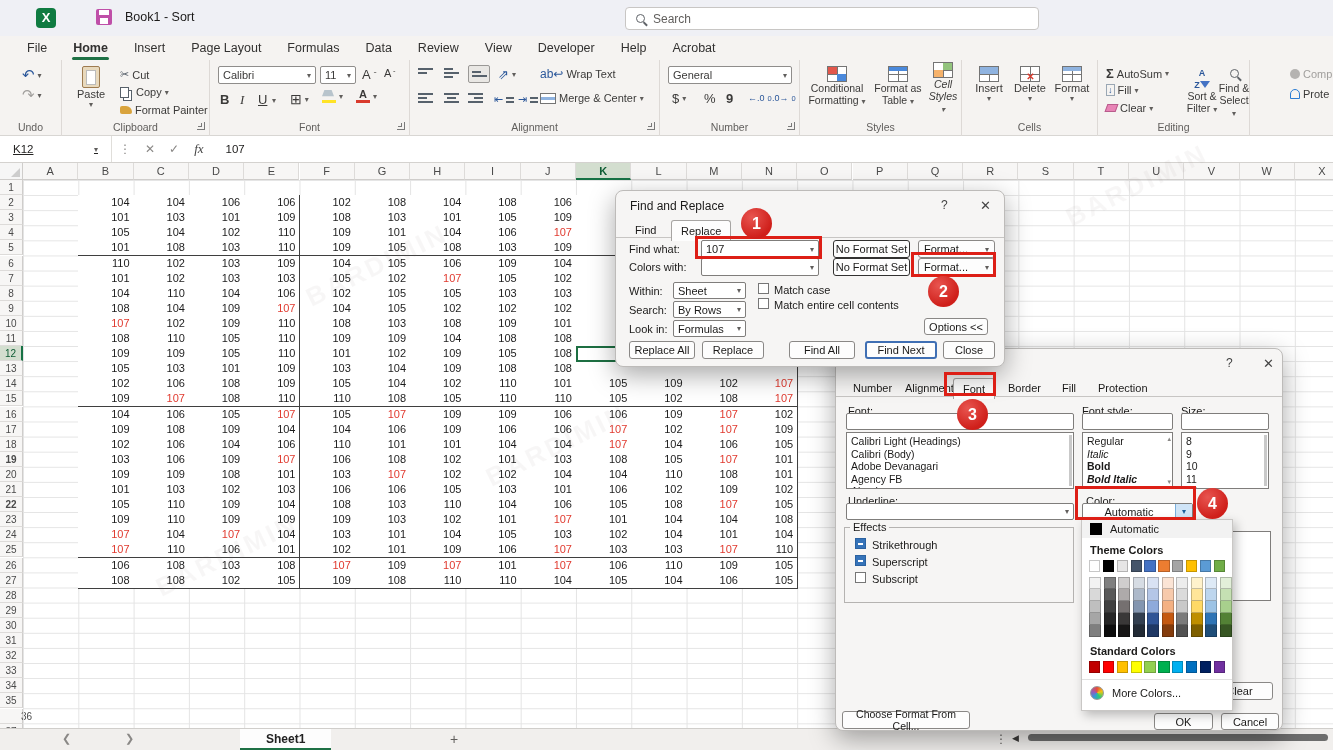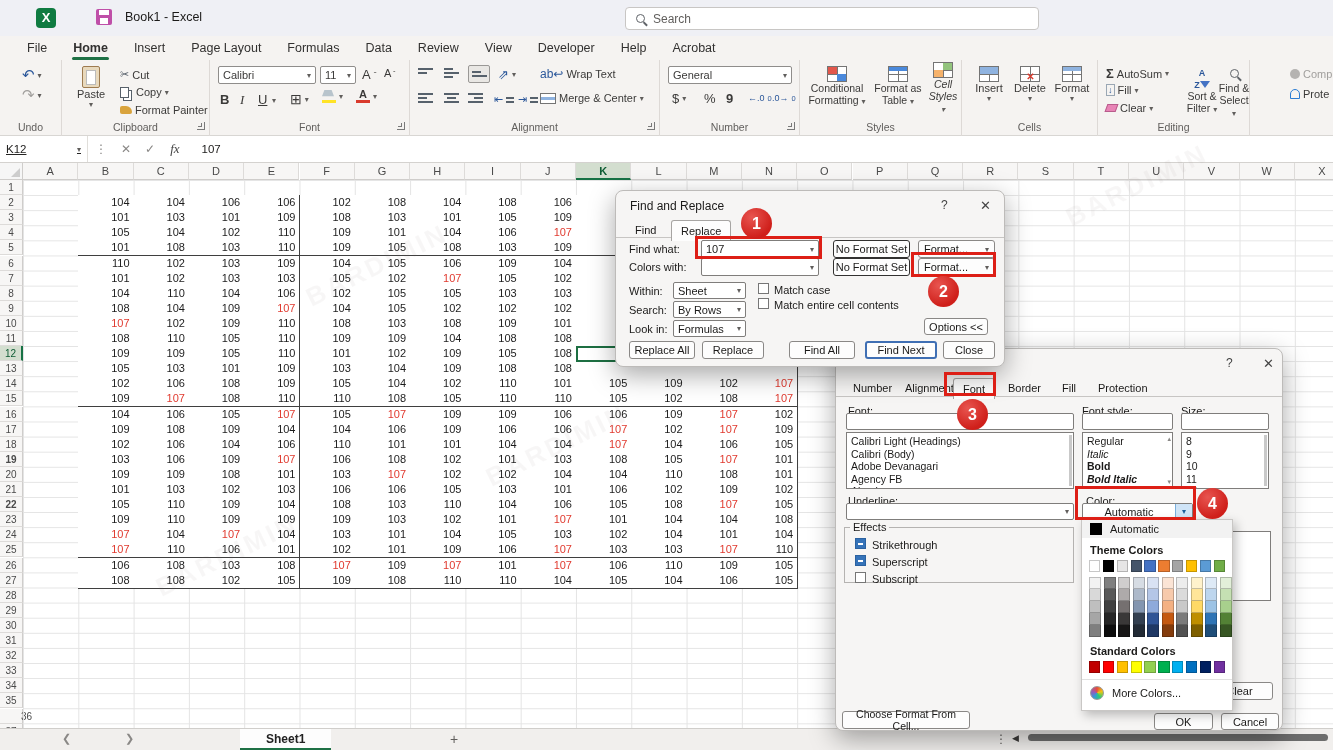--- a/index.html
+++ b/index.html
@@ -47,21 +47,21 @@
   .alines i { display:block; height:2px; background:#56616c; }
   .vbox { width:22px; height:18px; display:flex; align-items:center; justify-content:center; border-radius:2px; }
   .vbox.sel { border:1px solid #9a9896; background:#e9e7e4; }
   .fillbar { display:block; width:14px; height:3px; margin-top:1px; }
   .sigma { font-size:13px; font-weight:bold; }
   .funnel { width:0; height:0; border-left:5px solid transparent; border-right:5px solid transparent; border-top:7px solid #4472c4; display:inline-block; }
   .dim { color:#a19f9d; }
 
   
   .fbar { position:absolute; left:0; top:136px; width:1333px; height:27px; background:#fff; border-bottom:1px solid #d4d2cf; display:flex; align-items:center; font-size:11.5px; }
-  .namebox { width:88px; height:100%; border-right:1px solid #e0deda; display:flex; align-items:center; padding:0 6px; justify-content:space-between;text-decoration:underline; }
+  .namebox { width:112px; height:100%; border-right:1px solid #e0deda; display:flex; align-items:center; padding:0 13px; justify-content:space-between;text-decoration:underline; }
   .fico { color:#8a8886; margin:0 7px; font-size:12px; }
   .fx { font-style:italic; font-family:"Liberation Serif", serif; font-size:13px; color:#444; margin:0 8px; }
   .fval { margin-left:14px; color:#1b1a19; }
 
   
   .gridwrap { position:absolute; left:0; top:163px; width:1333px; height:565px; overflow:hidden; background:#fff; }
   .corner { position:absolute; left:0; top:0; width:23px; height:17px; background:#f6f6f6; border-right:1px solid #cfcdcb; border-bottom:1px solid #cfcdcb; }
   .corner::after { content:""; position:absolute; right:2px; bottom:2px; border-left:9px solid transparent; border-bottom:9px solid #cdcdcd; }
   .colhead { position:absolute; top:0; height:17px; background:#f7f6f5; border-right:1px solid #dddbd9; border-bottom:1px solid #cfcdcb; font-size:11px; color:#4a4a4a; text-align:center; line-height:17px; }
   .colhead.sel { background:#d3decf; color:#0d5c33; border-bottom:2px solid #177245; font-weight:bold; }
@@ -126,21 +126,21 @@
 <div class="app">
 
   <div class="wm" style="left:300px; top:250px;">BARDIMIN</div>
   <div class="wm" style="left:150px; top:540px;">BARDIMIN</div>
   <div class="wm" style="left:1060px; top:170px;">BARDIMIN</div>
   <div class="wm" style="left:480px; top:430px;">BARDIMIN</div>
 
   <div class="titlebar">
     <div class="xlicon">X</div>
     <div class="saveicon"></div>
-    <div class="doctitle">Book1 - Excel</div>
+    <div class="doctitle">Book1 - Sort</div>
     <div class="searchbox">
       <span class="mag"></span>
       <span class="ph">Search</span>
     </div>
   </div>
 
   <div class="menubar" id="menubar">
       <div class="item">File</div>
       <div class="item active">Home</div>
       <div class="item">Insert</div>
@@ -901,21 +901,21 @@
     <div class="lbl" style="left:250px; top:146px;">Color:</div>
     <div class="field" style="left:246px; top:154px; width:111px; height:17px; padding:0;">
       <span style="flex:1; text-align:center;">Automatic</span>
       <span style="width:17px; height:100%; background:#cfe4f7; border-left:1px solid #7ab0dd; display:flex; align-items:center; justify-content:center;">
           <span class="caret" style="color:#1b5e9b;">▾</span>
         </span>
     </div>
 
     <div style="position:absolute; left:315px; top:182px; width:120px; height:70px; background:#fff; border:1px solid #7f7d7b;"></div>
 
-    <div class="groupbox" style="left:8px; top:178px; width:230px; height:56px;">
+    <div class="groupbox" style="left:8px; top:178px; width:230px; height:76px;">
       <span class="legend">Effects</span>
       <div id="effects">
           <div class="cb mixed" style="left: 10px; top: 10px;"></div>
           <div class="lbl" style="left: 27px; top: 11px;">Strikethrough</div>
           <div class="cb mixed" style="left: 10px; top: 27px;"></div>
           <div class="lbl" style="left: 27px; top: 28px;">Superscript</div>
           <div class="cb" style="left: 10px; top: 44px;"></div>
           <div class="lbl" style="left: 27px; top: 45px;">Subscript</div>
         </div>
     </div>

